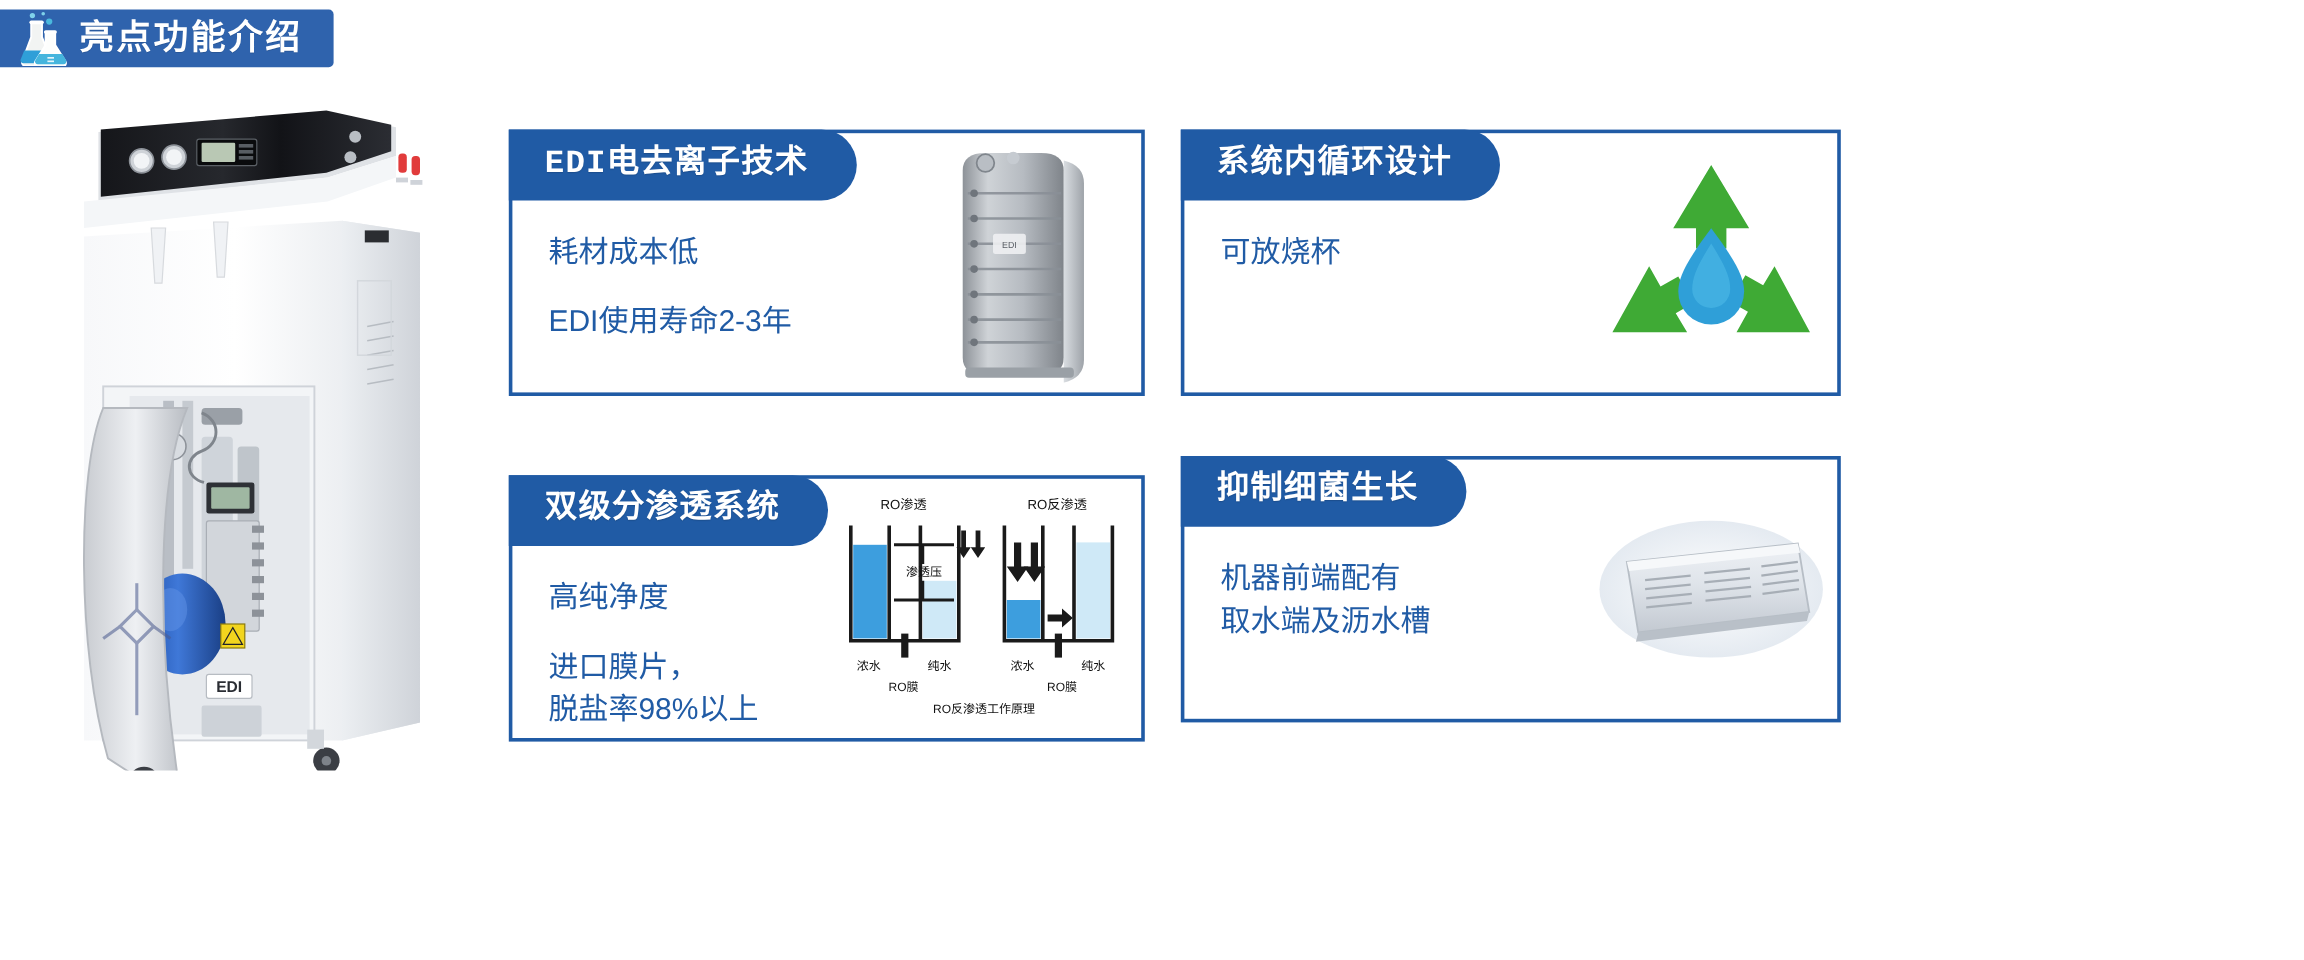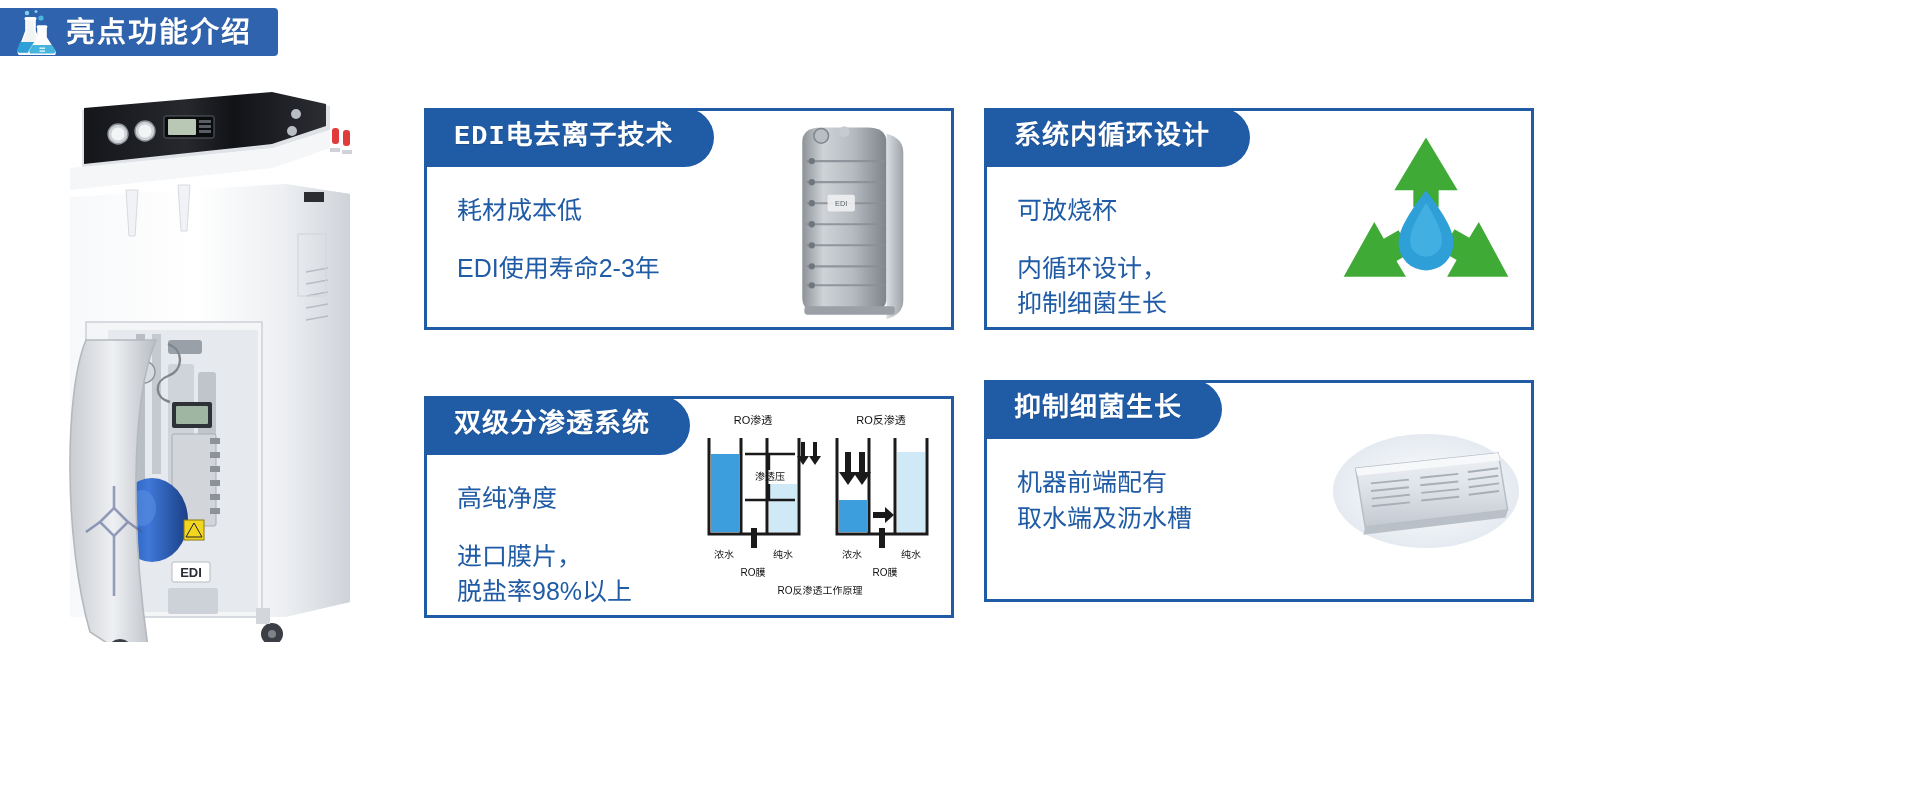--- a/index.html
+++ b/index.html
@@ -304,22 +304,20 @@
 
           <rect x="26" y="178" width="86" height="8" rx="3" fill="#9aa0a6"></rect>
         </svg>
       </div>
     </div>
 
     <div class="card c2">
       <div class="card-title">系统内循环设计</div>
       <div class="card-body">
         <p class="bullet">可放烧杯</p>
-        <p class="bullet">内循环设计，
-抑制细菌生长</p>
       </div>
       <div class="card-media">
         <svg viewBox="0 0 180 170" aria-hidden="true">
 
           <g fill="#3faa35">
 
             <path d="M90 8 L120 58 L102 58 L102 74 L78 74 L78 58 L60 58 Z"></path>
 
             <path d="M168 140 L110 140 L119 124 L105 116 L117 95 L131 103 L140 88 Z"></path>
 

